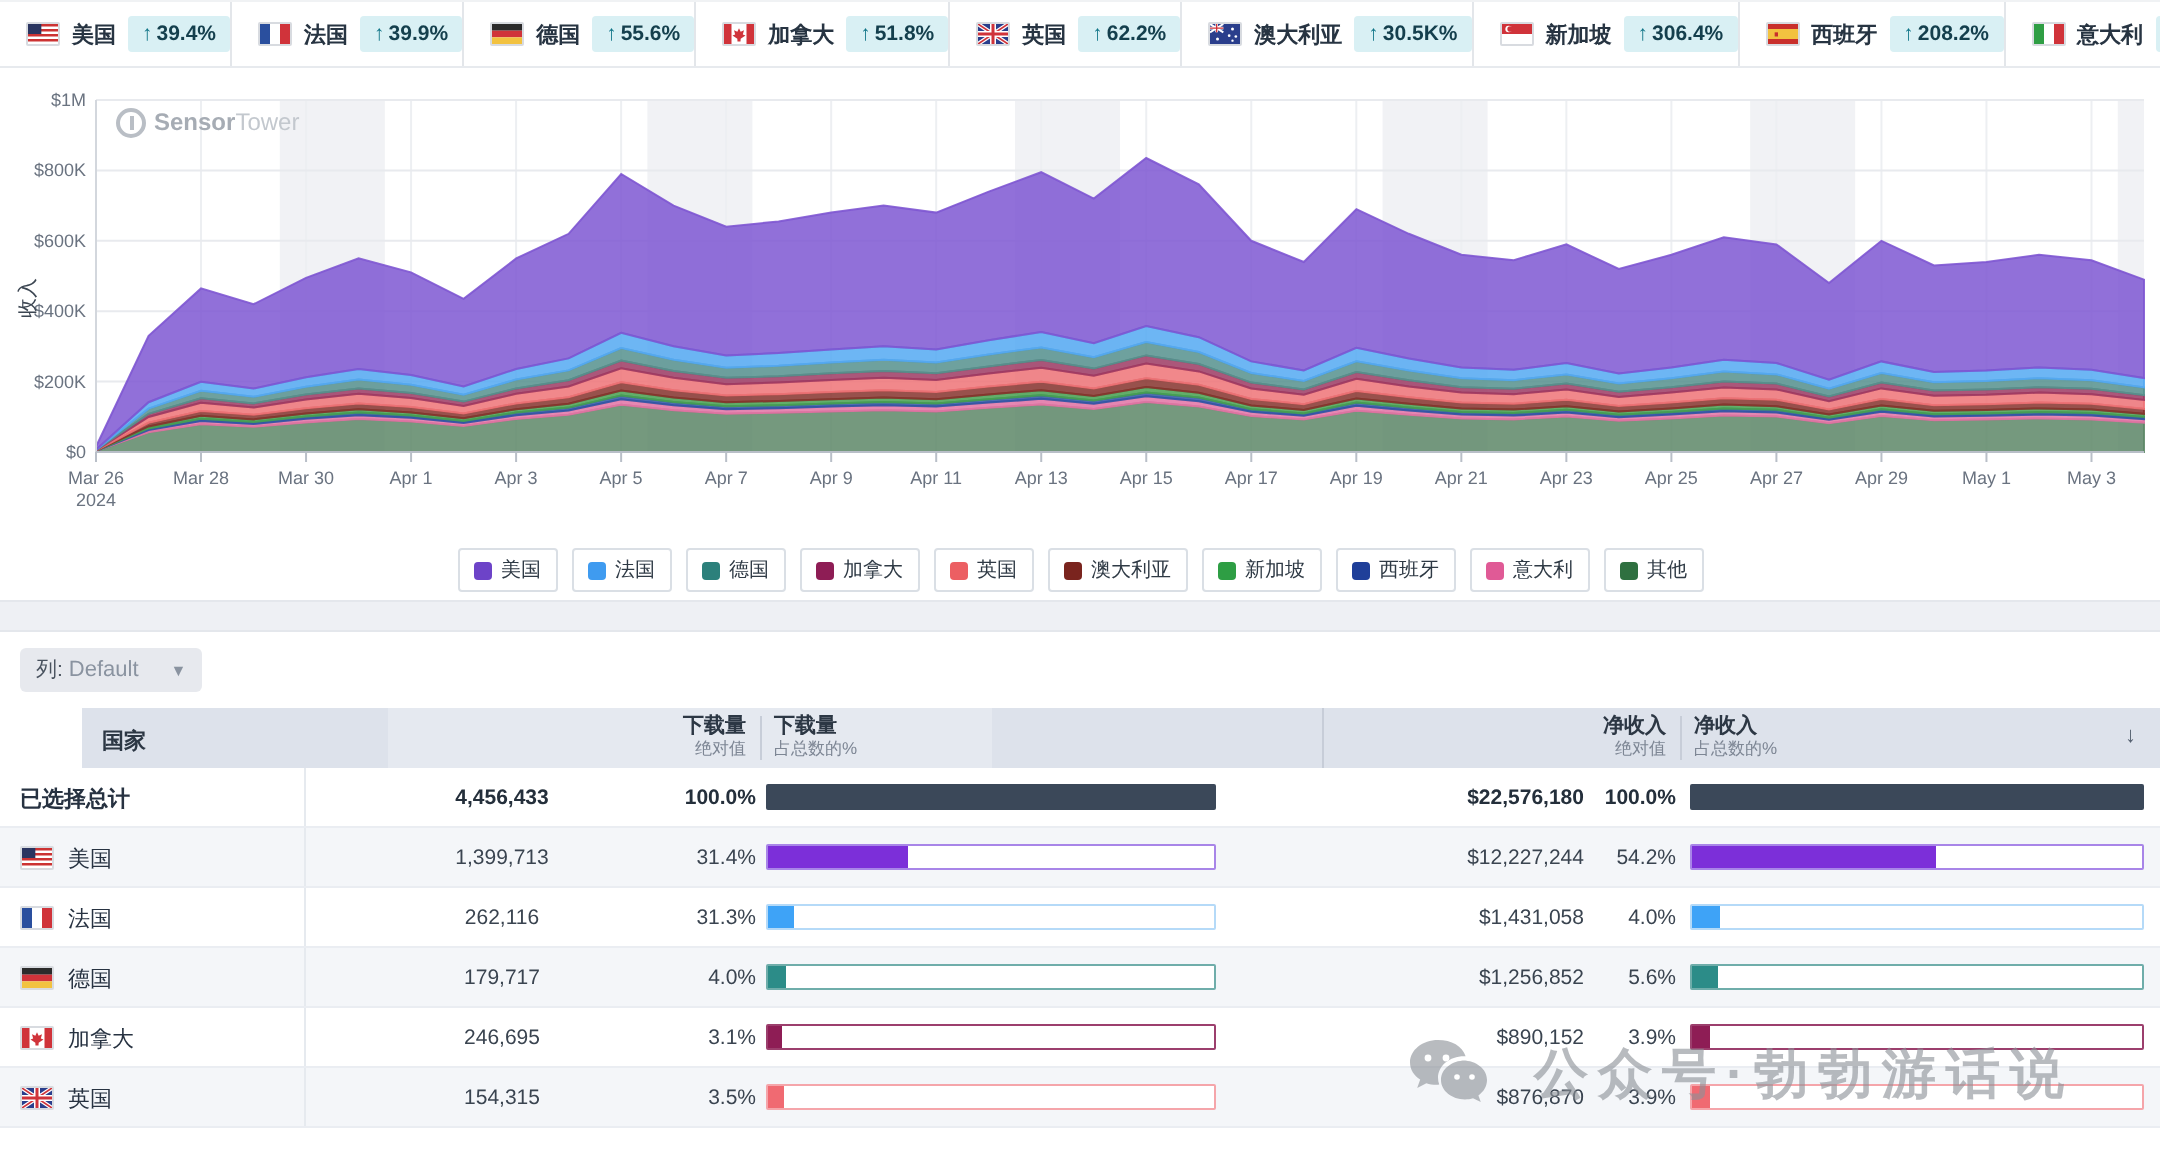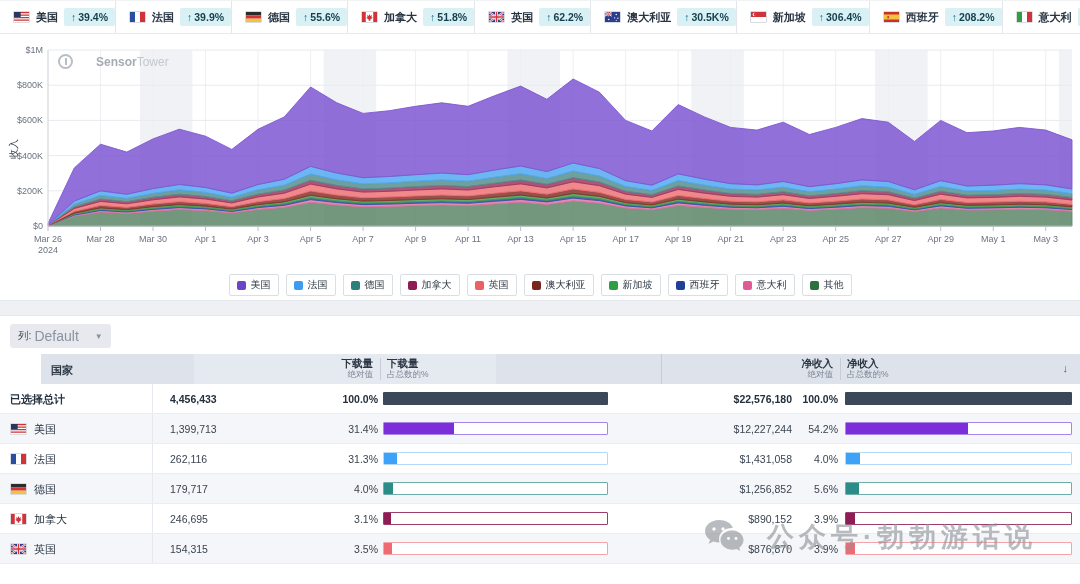--- a/index.html
+++ b/index.html
@@ -18,40 +18,40 @@
   .chip { flex:1; display:flex; align-items:center; gap:6px; padding-left:13px; border-right:1px solid #e3e6ea; cursor:pointer; }
   .chip:last-child { border-right:none; }
   .chip .cname { font-size:11px; font-weight:bold; color:#273442; white-space:nowrap; }
   .badge { background:#d9f0f4; color:#143f4d; font-size:10.5px; font-weight:bold; padding:3px 7px; border-radius:2px; white-space:nowrap; }
   .badge .arr { color:#0f7487; margin-right:2px; }
   .flag { width:17px; height:12px; display:inline-block; line-height:0; border:1px solid #d8dbe0; border-radius:1px; overflow:hidden; flex:none; }
   .flag svg { width:100%; height:100%; display:block; }
 
   
   .chartwrap { position:relative; height:236px; }
-  .st-mark { position:absolute; left:58px; top:18px; display:flex; align-items:center; gap:23px; pointer-events:none; }
+  .st-mark { position:absolute; left:58px; top:18px; display:flex; align-items:center; gap:4px; pointer-events:none; }
   .st-mark .ring { width:15px; height:15px; border:2px solid #b9bec5; border-radius:50%; position:relative; }
   .st-mark .ring:after { content:""; position:absolute; left:4.5px; top:2px; width:2px; height:7px; background:#b9bec5; }
   .st-bold { font-size:12px; font-weight:bold; color:#a6acb4; }
   .st-light { font-size:12px; color:#c3c8ce; }
   .yaxis-title { position:absolute; left:4px; top:108px; font-size:10px; color:#3c4652; transform:rotate(-90deg); transform-origin:center; }
 
   
   .legend { height:30px; display:flex; align-items:center; justify-content:center; gap:7px; }
   .litem { display:flex; align-items:center; gap:5px; border:1px solid #dadfe5; border-radius:2px; padding:3px 7px; cursor:pointer; }
   .lswatch { width:9px; height:9px; border-radius:2px; }
   .llabel { font-size:10px; color:#2f3a45; }
 
   .grayband { height:16px; background:#eef0f4; border-top:1px solid #e4e7ec; border-bottom:1px solid #e4e7ec; }
 
   
   .controls { height:38px; padding:8px 10px; background:#fff; }
   .colselect { display:inline-flex; align-items:center; background:#e7e9ee; border-radius:3px; padding:4px 8px; cursor:pointer; min-width:86px; }
   .colselect .lab { font-size:10.5px; color:#49525e; margin-right:3px; }
-  .colselect .val { font-size:14px; color:#8a93a0; }
+  .colselect .val { font-size:11px; color:#8a93a0; }
   .colselect .caret { margin-left:16px; font-size:8px; color:#8a93a0; }
 
   
   .table { position:relative; }
   .thead { position:relative; height:30px; background:#dde2eb;margin-left:41px; }
   .hspacer { position:absolute; left:153px; width:302px; top:0; bottom:0; background:#e5e9f0; }
   .hcell-title { font-size:10.5px; font-weight:bold; color:#2c3744; line-height:11px; }
   .hcell-sub { font-size:8.5px; color:#7d8694; line-height:10px; }
   .hc { position:absolute; top:4px; }
   .hc-country { left:10px; top:9px; font-size:11px; font-weight:bold; color:#2c3744; }
@@ -63,21 +63,21 @@
   .sorticon { position:absolute; right:12px; top:8px; font-size:11px; color:#556170; cursor:pointer; }
 
   .trow { position:relative; height:30px; background:#fff; border-bottom:1px solid #eaedf2; cursor:pointer; }
   .trow.alt { background:#f4f6f9; }
   .vline { position:absolute; left:152px; top:0; bottom:0; width:1px; background:#e6eaef; }
   .c-name { position:absolute; left:10px; top:0; height:30px; display:flex; align-items:center; gap:7px; }
   .c-name .nm { font-size:11px; color:#273241; }
   .trow.total .nm { font-weight:bold; }
   .cellnum { position:absolute; top:9px; font-size:10.5px; color:#3a4450; }
   .trow.total .cellnum { font-weight:bold; color:#242f3b; }
-  .c-dl-abs { left:170px; width:162px; text-align:left; }
+  .c-dl-abs { left:170px; width:162px; text-align:center; }
   .c-dl-pct { left:336px; width:42px; text-align:right; }
   .c-rev-abs { left:630px; width:162px; text-align:right; }
   .c-rev-pct { left:796px; width:42px; text-align:right; }
   .bartrack { position:absolute; top:8px; height:13px; background:#fff; border:1px solid #ccc; border-radius:1px; overflow:hidden; }
   .c-dl-bar { left:383px; width:225px; }
   .c-rev-bar { left:845px; width:227px; }
   .barfill { height:100%; }
   .trow.total .bartrack { border:none; }
 
   

